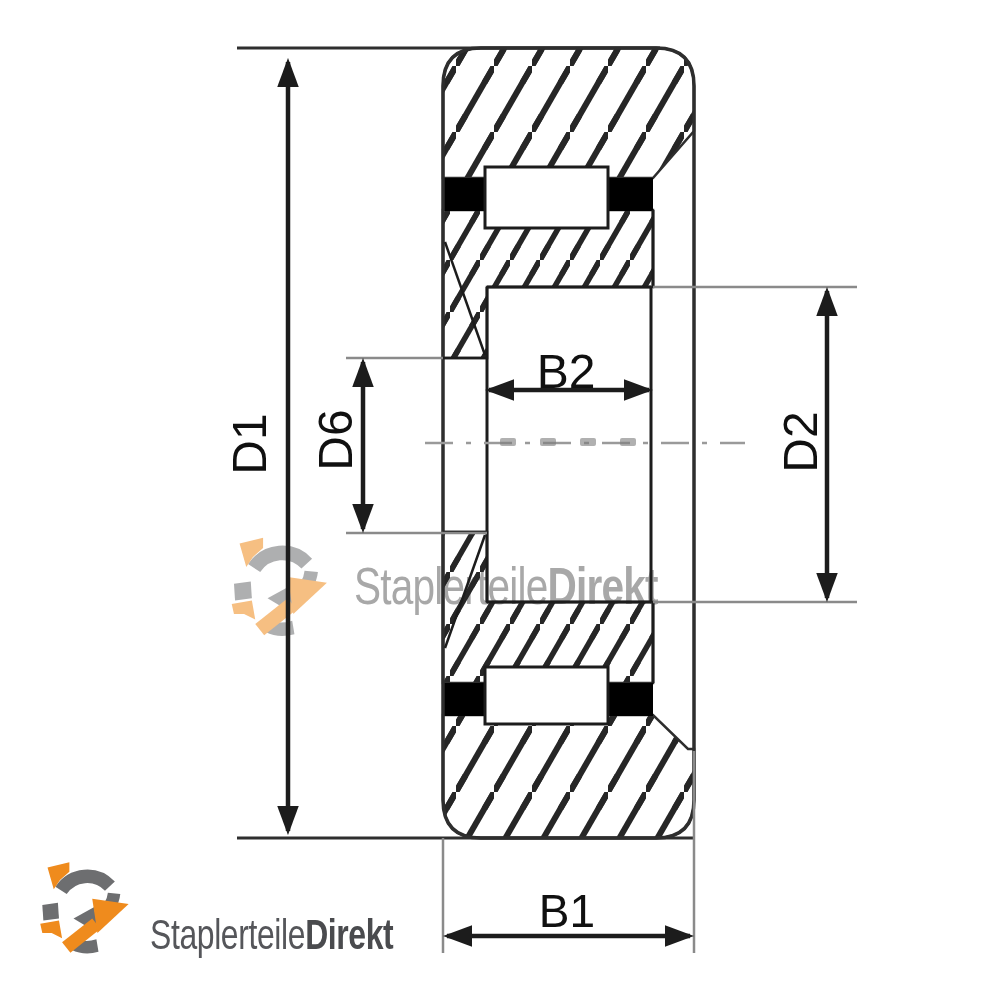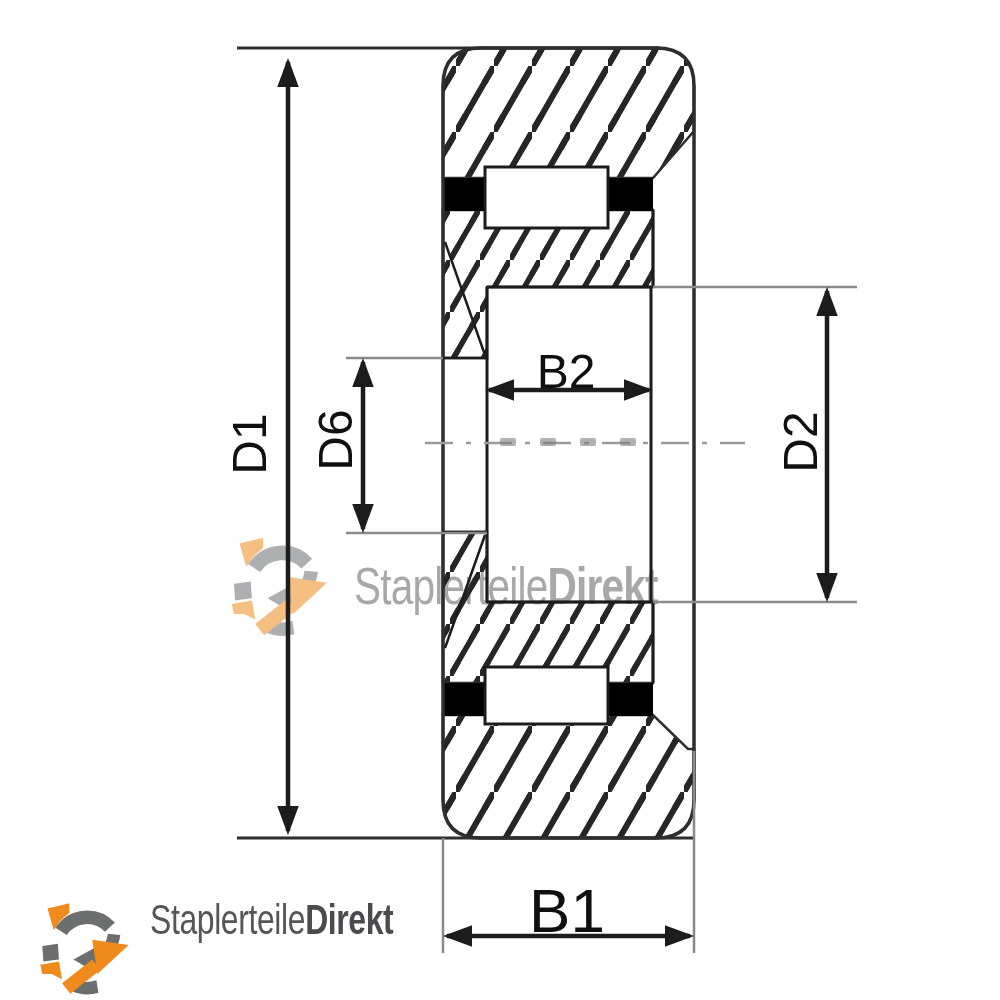--- a/index.html
+++ b/index.html
@@ -32,21 +32,21 @@
   .ah{fill:var(--line);}
   .cl{stroke:#9a9a9a;stroke-width:2.5;fill:none;}
   .clmark{fill:#7d7d7d;opacity:.6;}
 
   
   .dim-label{position:absolute;z-index:3;font-size:48px;font-weight:500;color:#101010;
              transform:translate(-50%,-50%);white-space:nowrap;line-height:1;}
   .dim-label.rot{transform:translate(-50%,-50%) rotate(-90deg);}
 
   
-  .footer-logo{position:absolute;left:30px;top:896px;display:flex;align-items:flex-start;z-index:4;}
+  .footer-logo{position:absolute;left:30px;top:855px;display:flex;align-items:flex-end;z-index:4;}
   .fl-icon{width:112px;height:104px;flex:0 0 auto;}
   .fl-text{margin-left:8px;font-size:42px;letter-spacing:-.5px;color:var(--logo-text);
            white-space:nowrap;transform:scaleX(.76);transform-origin:left center;}
   .fl-text b{font-weight:bold;color:#4a4b4e;}
 </style>
 </head>
 <body>
 
 <div class="stage">
 
@@ -144,21 +144,21 @@
       <line class="dim" x1="489" y1="390" x2="649" y2="390" marker-start="url(#ah)" marker-end="url(#ah)"></line>
       <line class="dim" x1="827" y1="291" x2="827" y2="598" marker-start="url(#ah)" marker-end="url(#ah)"></line>
       <line class="dim" x1="447" y1="936" x2="690" y2="936" marker-start="url(#ah)" marker-end="url(#ah)"></line>
     </g>
   </svg>
 
   <div class="dim-label rot" style="left:250px;top:444px">D1</div>
   <div class="dim-label rot" style="left:336px;top:440px">D6</div>
   <div class="dim-label" style="left:566px;top:372px">B2</div>
   <div class="dim-label rot" style="left:801px;top:442px">D2</div>
-  <div class="dim-label" style="left:567px;top:911px;font-size:62px">B1</div>
+  <div class="dim-label" style="left:567px;top:911px;font-size:46px">B1</div>
 
   <div class="footer-logo">
     <svg class="fl-icon" viewBox="0 0 100 100">
       <path d="M26,34 A30,30 0 0 1 73,30" stroke="var(--logo-gray)" stroke-width="13" fill="none"></path>
       <path d="M77,37 A27,27 0 0 1 63,58 Q58,62 53,61" stroke="var(--logo-gray)" stroke-width="12" fill="none"></path>
       <path d="M58,50 L58,73 L38,61 Z" fill="var(--logo-gray)"></path>
       <path d="M8,48 L23,46 L24,61 L9,63 Z" fill="var(--logo-gray)"></path>
       <path d="M38,80 A30,30 0 0 0 60,81 L62,93 Q48,97 36,91 Z" fill="var(--logo-gray)"></path>
       <path d="M34,7 L13,12 L19,33 L25,24 L34,16 Z" fill="var(--logo-orange)"></path>
       <path d="M6,66 L24,63 L27,80 L17,75 L8,75 Z" fill="var(--logo-orange)"></path>

